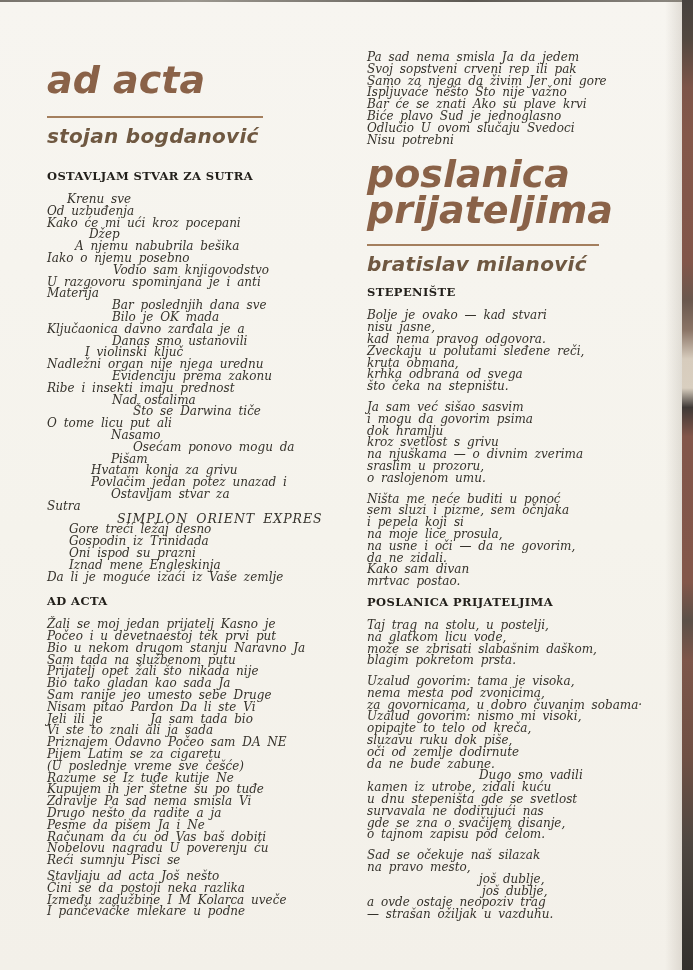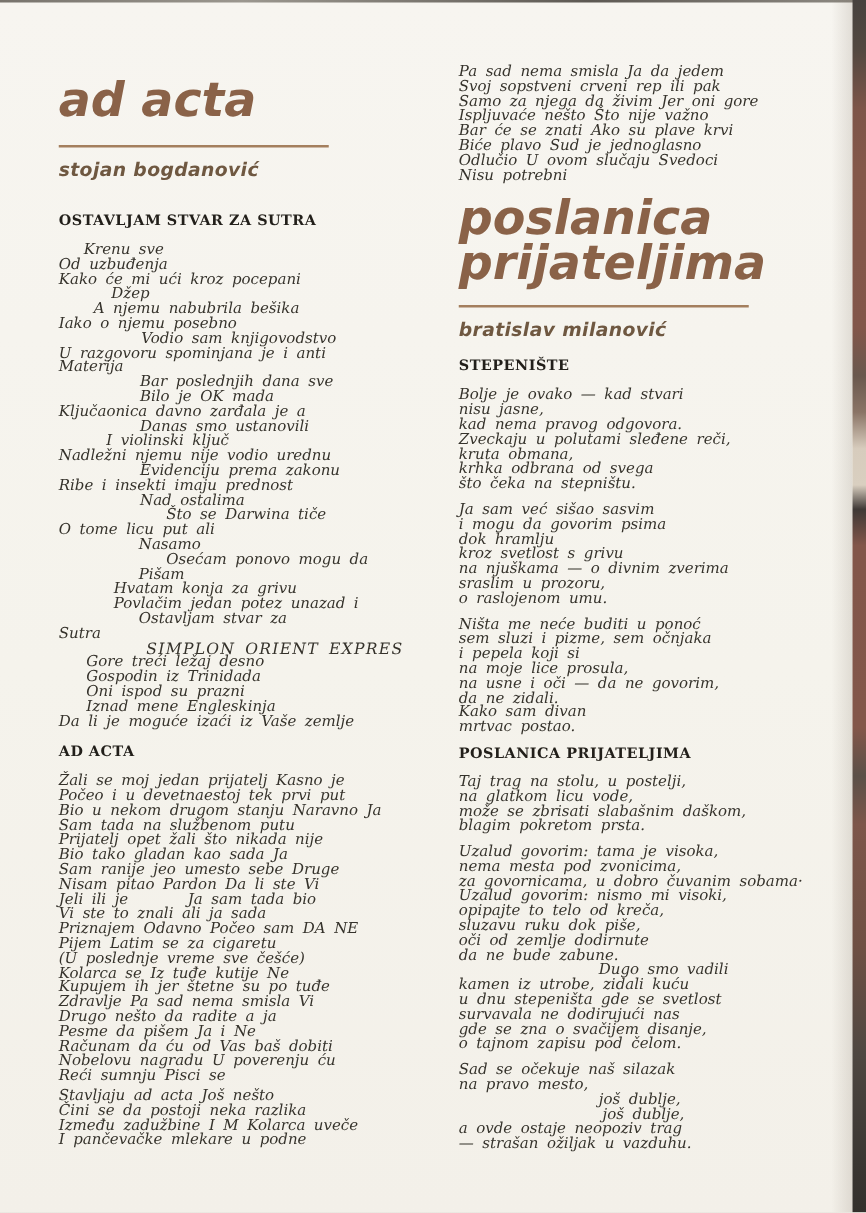--- a/index.html
+++ b/index.html
@@ -12,21 +12,21 @@
   .col-left{left:47px;width:318px;}
   .col-right{left:367px;width:322px;}
   .mag-title{margin:0;font-family:"DejaVu Sans",sans-serif;font-style:italic;font-weight:bold;
         font-size:38px;line-height:36px;color:#8a6248;}
   .col-left .mag-title{margin-top:62px;}
   .col-right .mag-title{margin-top:10px;}
   .rule{height:2px;background:#a47f5e;}
   .rule-left{width:216px;margin-top:18px;}
   .rule-right{width:232px;margin-top:16px;}
   .author{font-family:"DejaVu Sans",sans-serif;font-style:italic;font-weight:bold;
-        font-size:15px;line-height:18px;color:#6f5841;margin-top:9px;letter-spacing:.3px;}
+        font-size:20px;line-height:18px;color:#6f5841;margin-top:9px;letter-spacing:.3px;}
   .poem-heading{margin:0;font-family:"DejaVu Serif",serif;font-weight:bold;font-style:normal;
         font-size:11.5px;line-height:14px;letter-spacing:.4px;color:#221f1a;}
   .h-first-left{margin-top:24px;}
   .h-second-left{margin-top:11px;}
   .h-first-right{margin-top:12px;}
   .h-second-right{margin-top:7px;}
   .poem{font-style:italic;font-size:12px;line-height:11.8px;color:#35322b;
         word-spacing:3px;margin-top:11px;}
   .poem.carryover{margin-top:52px;}
   .pline{white-space:pre-wrap;}
@@ -61,21 +61,21 @@
         <div class="pline" style="padding-left: 28px;">A njemu nabubrila bešika</div>
         <div class="pline">Iako o njemu posebno</div>
         <div class="pline" style="padding-left: 66px;">Vodio sam knjigovodstvo</div>
         <div class="pline">U razgovoru spominjana je i anti</div>
         <div class="pline">Materija</div>
         <div class="pline" style="padding-left: 65px;">Bar poslednjih dana sve</div>
         <div class="pline" style="padding-left: 65px;">Bilo je OK mada</div>
         <div class="pline">Ključaonica davno zarđala je a</div>
         <div class="pline" style="padding-left: 65px;">Danas smo ustanovili</div>
         <div class="pline" style="padding-left: 38px;">I violinski ključ</div>
-        <div class="pline">Nadležni njemu nije vodio urednu</div>
+        <div class="pline">Nadležni organ nije njega urednu</div>
         <div class="pline" style="padding-left: 65px;">Evidenciju prema zakonu</div>
         <div class="pline">Ribe i insekti imaju prednost</div>
         <div class="pline" style="padding-left: 65px;">Nad ostalima</div>
         <div class="pline" style="padding-left: 86px;">Što se Darwina tiče</div>
         <div class="pline">O tome licu put ali</div>
         <div class="pline" style="padding-left: 64px;">Nasamo</div>
         <div class="pline" style="padding-left: 86px;">Osećam ponovo mogu da</div>
         <div class="pline" style="padding-left: 64px;">Pišam</div>
         <div class="pline" style="padding-left: 44px;">Hvatam konja za grivu</div>
         <div class="pline" style="padding-left: 44px;">Povlačim jedan potez unazad i</div>
@@ -97,21 +97,21 @@
         <div class="pline">Sam tada na službenom putu</div>
         <div class="pline">Prijatelj opet žali što nikada nije</div>
         <div class="pline">Bio tako gladan kao sada Ja</div>
         <div class="pline">Sam ranije jeo umesto sebe Druge</div>
         <div class="pline">Nisam pitao Pardon Da li ste Vi</div>
         <div class="pline">Jeli ili je       Ja sam tada bio</div>
         <div class="pline">Vi ste to znali ali ja sada</div>
         <div class="pline">Priznajem Odavno Počeo sam DA NE</div>
         <div class="pline">Pijem Latim se za cigaretu</div>
         <div class="pline">(U poslednje vreme sve češće)</div>
-        <div class="pline">Kolarca se Iz tuđe kutije Ne</div>
+        <div class="pline">Razume se Iz tuđe kutije Ne</div>
         <div class="pline">Kupujem ih jer štetne su po tuđe</div>
         <div class="pline">Zdravlje Pa sad nema smisla Vi</div>
         <div class="pline">Drugo nešto da radite a ja</div>
         <div class="pline">Pesme da pišem Ja i Ne</div>
         <div class="pline">Računam da ću od Vas baš dobiti</div>
         <div class="pline">Nobelovu nagradu U poverenju ću</div>
         <div class="pline">Reći sumnju Pisci se</div>
         <div class="sgap" style="height: 4px;"></div>
         <div class="pline">Stavljaju ad acta Još nešto</div>
         <div class="pline">Čini se da postoji neka razlika</div>

